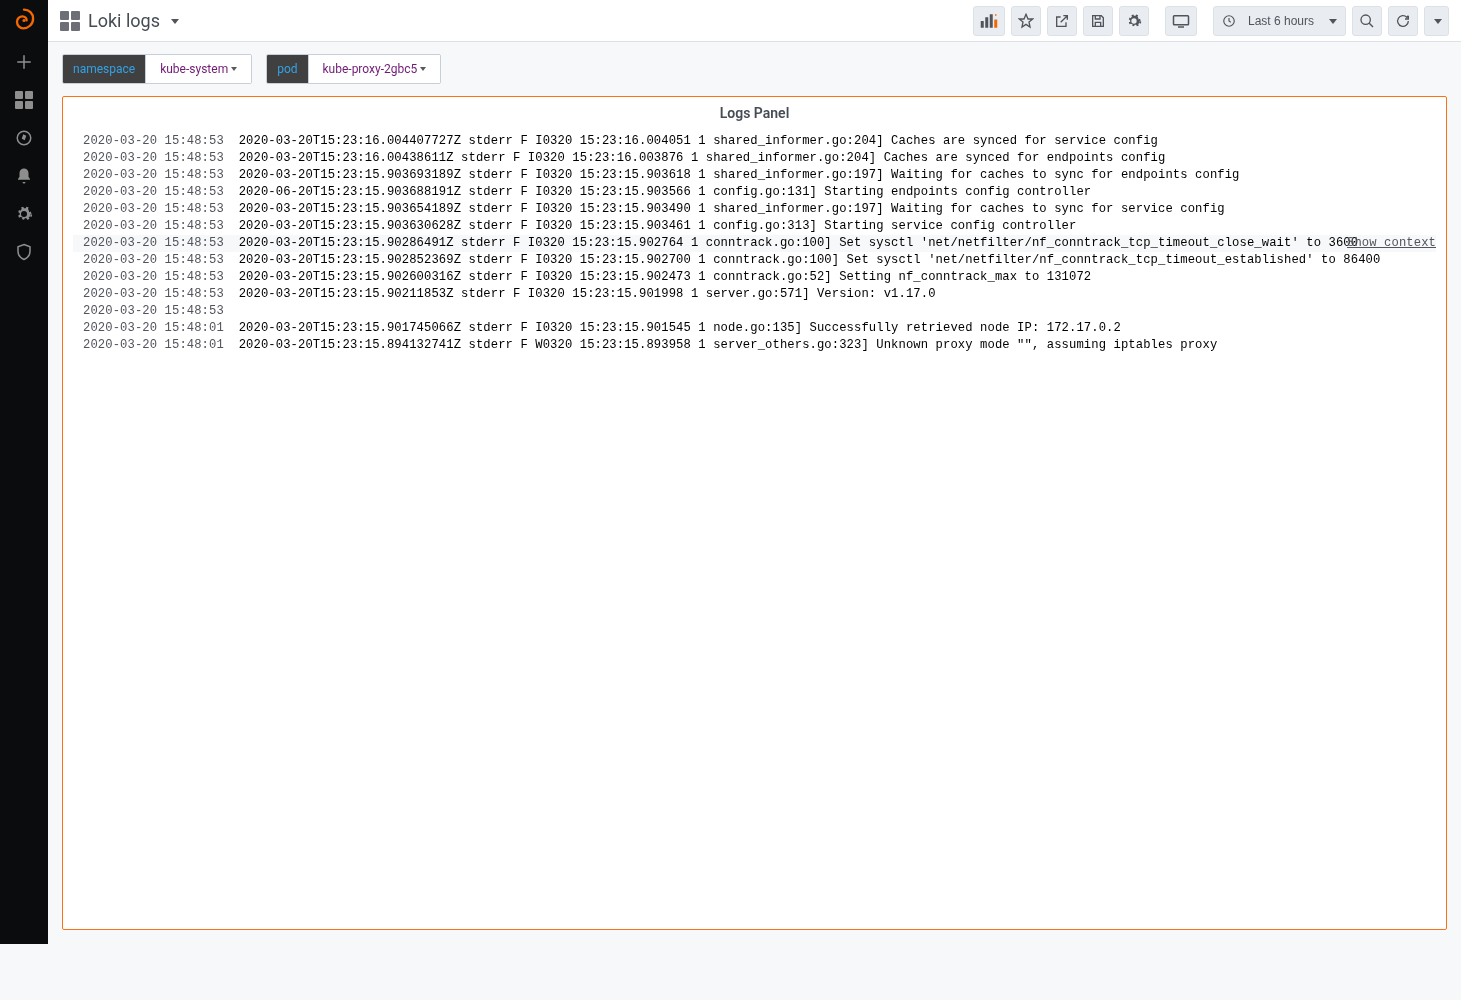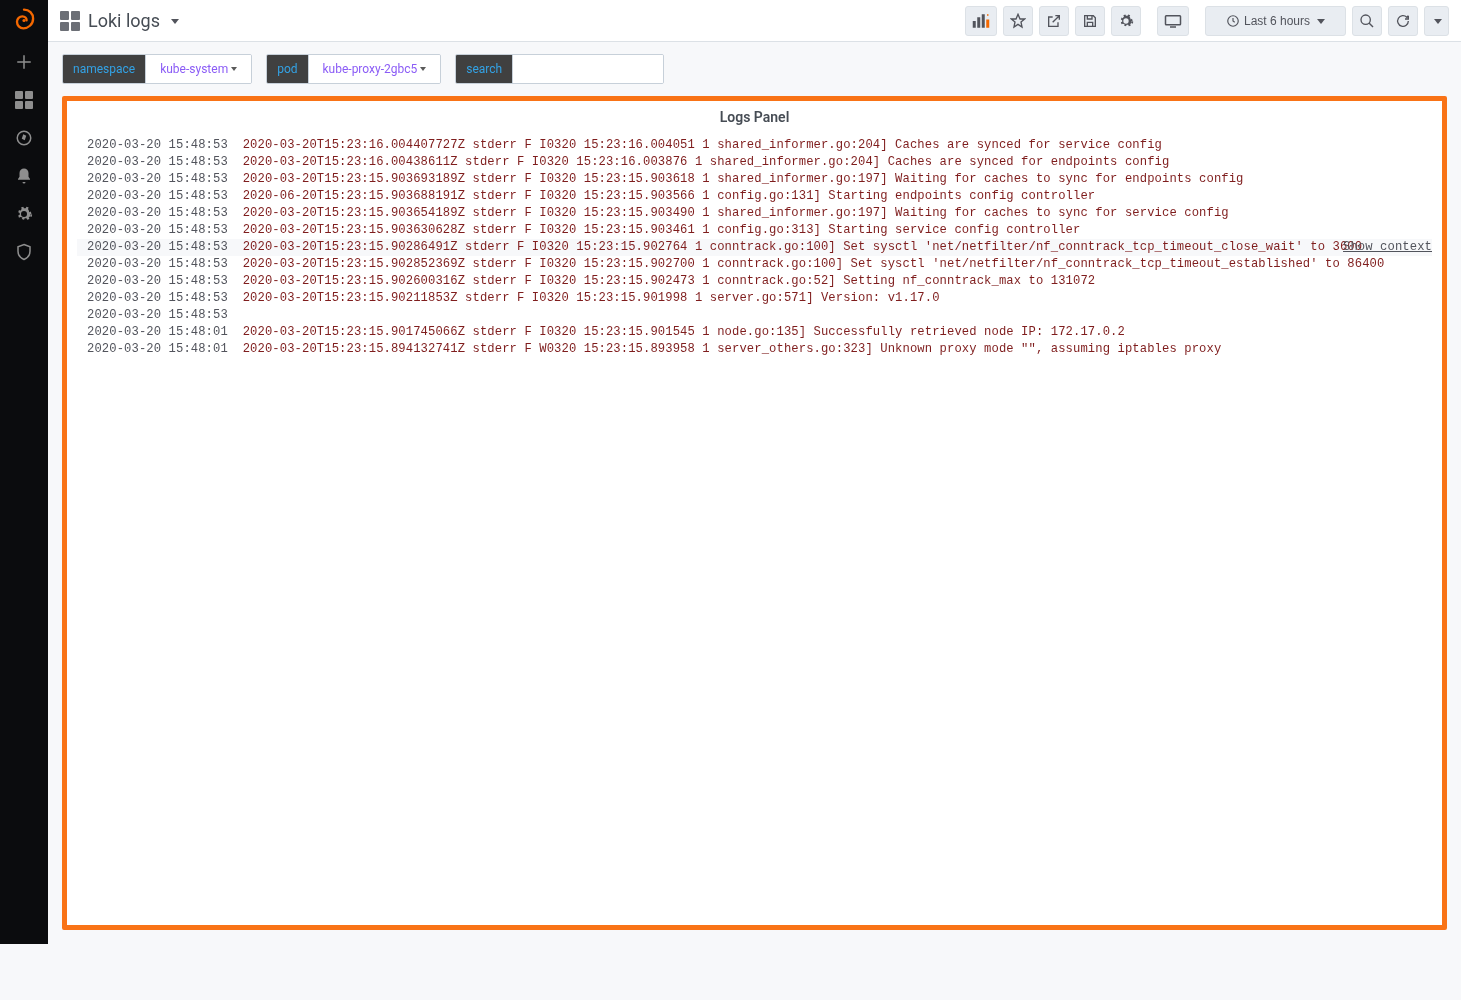--- a/index.html
+++ b/index.html
@@ -55,21 +55,21 @@
       border-radius: 3px;
       height: 30px;
       min-width: 30px;
       display: inline-flex;
       align-items: center;
       justify-content: center;
       color: #52545c;
       cursor: pointer;
       padding: 0 6px;
     }
-    .btn-time { padding: 0 20px; gap: 4px; font-size: 12px; }
+    .btn-time { padding: 0 8px; gap: 12px; font-size: 12px; }
     .caret-down {
       display: inline-block;
       width: 0; height: 0;
       border-left: 4px solid transparent;
       border-right: 4px solid transparent;
       border-top: 5px solid #52545c;
       margin-top: 1px; margin-left: 3px;
     }
     .caret-down-sm {
       display: inline-block;
@@ -99,34 +99,34 @@
       color: #33a2e5;
       font-size: 12px;
       padding: 0 10px;
       display: flex; align-items: center;
       border-right: 1px solid #c7d0d9;
     }
     .variable-value {
       padding: 0 14px;
       display: flex; align-items: center;
       font-size: 12px;
-      color: #8b5cf6;
+      color: #701a75;
       cursor: pointer;
       background: #fff;
     }
     .variable input {
       border: none; outline: none;
       height: 28px;
       padding: 0 10px;
       font-size: 12px;
       width: 150px;
     }
     .panel {
       margin: 0 14px 14px 14px;
-      border: 5px solid #f97316;
+      border: 1px solid #f97316;
       background: #fff;
       flex: 1;
       display: flex; flex-direction: column;
       min-height: 0;
       border-radius: 2px;
     }
     .panel-header {
       text-align: center;
       font-size: 14px;
       font-weight: 600;
@@ -146,21 +146,21 @@
       display: flex;
       white-space: pre;
       align-items: flex-end;
     }
     .log-level-bar {
       width: 3px; min-width: 3px;
       background: #d8d9da;
       margin-right: 7px;
     }
     .log-ts { color: #52545c; }
-    .log-msg { color: #7f1d1d; min-width: 0; }
+    .log-msg { color: #000000; min-width: 0; }
     .show-context {
       text-decoration: underline;
       color: #52545c;
       cursor: pointer;
       margin-left: 18px;
     }
     svg { display: block; }
     .grid4 {
       display: grid;
       grid-template-columns: 8px 8px;
@@ -315,24 +315,20 @@
           <span class="caret-down-sm"></span>
         </div>
       </div>
       <div class="variable">
         <div class="variable-label">pod</div>
         <div class="variable-value">
           <span>kube-proxy-2gbc5</span>
           <span class="caret-down-sm"></span>
         </div>
       </div>
-      <div class="variable">
-        <div class="variable-label">search</div>
-        <input type="text" value="" style="">
-      </div>
     </div>
 
     <div class="panel">
       <div class="panel-header">Logs Panel</div>
       <div class="logs" id="logs-container">
           <div class="log-row"><div class="log-level-bar"></div><span class="log-ts">2020-03-20 15:48:53  </span><span class="log-msg">2020-03-20T15:23:16.004407727Z stderr F I0320 15:23:16.004051 1 shared_informer.go:204] Caches are synced for service config</span></div>
           <div class="log-row"><div class="log-level-bar"></div><span class="log-ts">2020-03-20 15:48:53  </span><span class="log-msg">2020-03-20T15:23:16.00438611Z stderr F I0320 15:23:16.003876 1 shared_informer.go:204] Caches are synced for endpoints config</span></div>
           <div class="log-row"><div class="log-level-bar"></div><span class="log-ts">2020-03-20 15:48:53  </span><span class="log-msg">2020-03-20T15:23:15.903693189Z stderr F I0320 15:23:15.903618 1 shared_informer.go:197] Waiting for caches to sync for endpoints config</span></div>
           <div class="log-row"><div class="log-level-bar"></div><span class="log-ts">2020-03-20 15:48:53  </span><span class="log-msg">2020-06-20T15:23:15.903688191Z stderr F I0320 15:23:15.903566 1 config.go:131] Starting endpoints config controller</span></div>
           <div class="log-row"><div class="log-level-bar"></div><span class="log-ts">2020-03-20 15:48:53  </span><span class="log-msg">2020-03-20T15:23:15.903654189Z stderr F I0320 15:23:15.903490 1 shared_informer.go:197] Waiting for caches to sync for service config</span></div>

